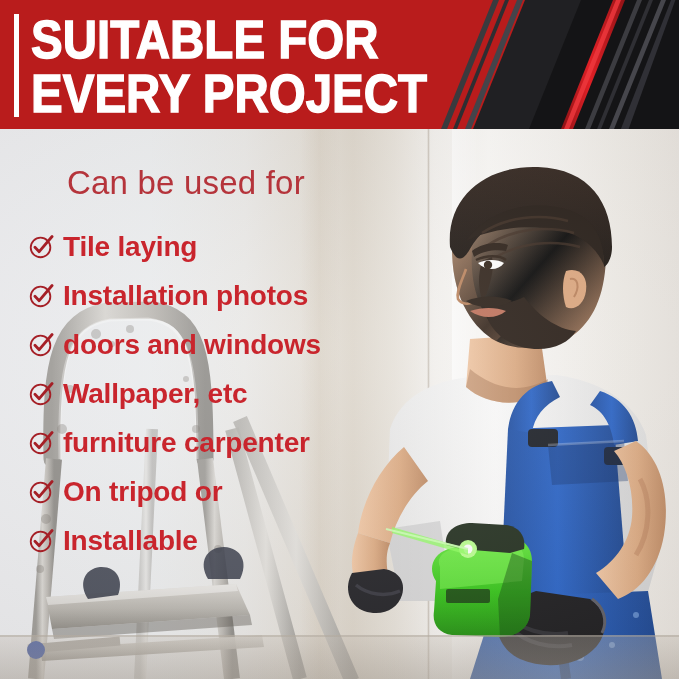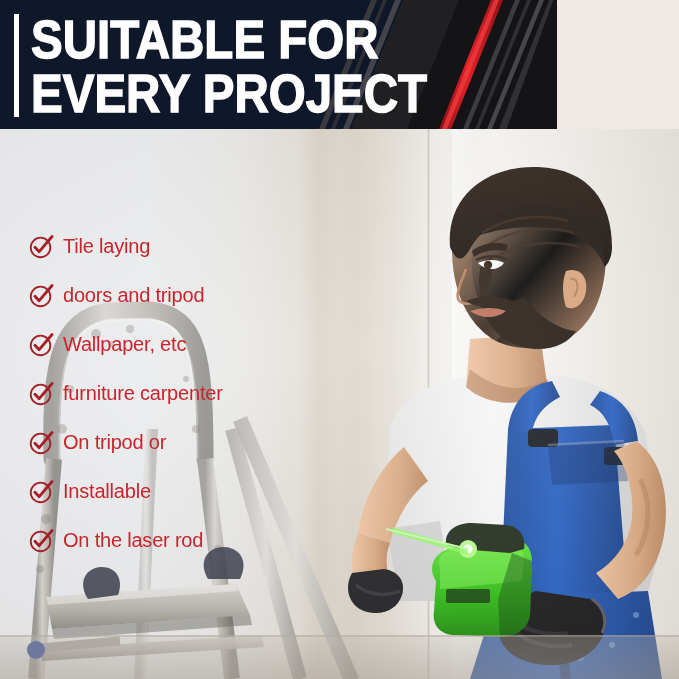--- a/index.html
+++ b/index.html
@@ -81,22 +81,22 @@
   
   .ladder { position: absolute; left: 0; top: 0; width: 679px; height: 550px; }
 
   
   .person { position: absolute; left: 0; top: 0; width: 679px; height: 550px; }
 
   
   .banner {
     position: absolute;
     left: 0; top: 0;
-    width: 557px; height: 129px;
-    background: #0f172a;
+    width: 679px; height: 129px;
+    background: #b91c1c;
     overflow: hidden;
   }
   .hexpattern {
     position: absolute; inset: 0;
     opacity: .85;
   }
   .banner-stripes {
     position: absolute;
     right: 0; top: 0;
     width: 300px; height: 129px;
@@ -154,23 +154,23 @@
     align-items: center;
     gap: 9px;
   }
   .check-icon {
     flex: 0 0 auto;
     width: 25px;
     height: 25px;
     display: block;
   }
   .feature-label {
-    font-size: 20px;
+    font-size: 28px;
     line-height: 25px;
-    font-weight: 400;
+    font-weight: 700;
     color: #c9252d;
     letter-spacing: -0.2px;
     white-space: nowrap;
   }
 </style>
 </head>
 <body>
 
 <div id="poster">
 
@@ -428,35 +428,43 @@
         <path d="M286,-10 L291,-10 L231,139 L226,139 Z" fill="#46464c"></path>
         <path d="M296,-10 L300,-10 L246,139 L238,139 Z" fill="#303036"></path>
       </g>
     </svg>
 
     <div class="banner-bar"></div>
     <div class="banner-title">SUITABLE FOR
 EVERY PROJECT</div>
   </div>
 
+  <div class="headline">Can be used for</div>
 
   <ul class="feature-list">
     <li class="feature-item">
       <svg class="check-icon" viewBox="0 0 26 26">
         <circle cx="12" cy="14" r="10.2" fill="none" stroke="#a51f26" stroke-width="1.9"></circle>
         <path d="M6.2,13.8 L10.6,18.4 L24,2.6" fill="none" stroke="#a51f26" stroke-width="2.9" stroke-linecap="round" stroke-linejoin="round"></path>
       </svg>
       <span class="feature-label">Tile laying</span>
     </li>
     <li class="feature-item">
       <svg class="check-icon" viewBox="0 0 26 26">
         <circle cx="12" cy="14" r="10.2" fill="none" stroke="#a51f26" stroke-width="1.9"></circle>
         <path d="M6.2,13.8 L10.6,18.4 L24,2.6" fill="none" stroke="#a51f26" stroke-width="2.9" stroke-linecap="round" stroke-linejoin="round"></path>
       </svg>
-      <span class="feature-label">doors and tripod</span>
+      <span class="feature-label">Installation photos</span>
+    </li>
+    <li class="feature-item">
+      <svg class="check-icon" viewBox="0 0 26 26">
+        <circle cx="12" cy="14" r="10.2" fill="none" stroke="#a51f26" stroke-width="1.9"></circle>
+        <path d="M6.2,13.8 L10.6,18.4 L24,2.6" fill="none" stroke="#a51f26" stroke-width="2.9" stroke-linecap="round" stroke-linejoin="round"></path>
+      </svg>
+      <span class="feature-label">doors and windows</span>
     </li>
     <li class="feature-item">
       <svg class="check-icon" viewBox="0 0 26 26">
         <circle cx="12" cy="14" r="10.2" fill="none" stroke="#a51f26" stroke-width="1.9"></circle>
         <path d="M6.2,13.8 L10.6,18.4 L24,2.6" fill="none" stroke="#a51f26" stroke-width="2.9" stroke-linecap="round" stroke-linejoin="round"></path>
       </svg>
       <span class="feature-label">Wallpaper, etc</span>
     </li>
     <li class="feature-item">
       <svg class="check-icon" viewBox="0 0 26 26">
@@ -472,22 +480,15 @@
       </svg>
       <span class="feature-label">On tripod or</span>
     </li>
     <li class="feature-item">
       <svg class="check-icon" viewBox="0 0 26 26">
         <circle cx="12" cy="14" r="10.2" fill="none" stroke="#a51f26" stroke-width="1.9"></circle>
         <path d="M6.2,13.8 L10.6,18.4 L24,2.6" fill="none" stroke="#a51f26" stroke-width="2.9" stroke-linecap="round" stroke-linejoin="round"></path>
       </svg>
       <span class="feature-label">Installable</span>
     </li>
-    <li class="feature-item">
-      <svg class="check-icon" viewBox="0 0 26 26">
-        <circle cx="12" cy="14" r="10.2" fill="none" stroke="#a51f26" stroke-width="1.9"></circle>
-        <path d="M6.2,13.8 L10.6,18.4 L24,2.6" fill="none" stroke="#a51f26" stroke-width="2.9" stroke-linecap="round" stroke-linejoin="round"></path>
-      </svg>
-      <span class="feature-label">On the laser rod</span>
-    </li>
   </ul>
 
 </div>
 
 </body></html>

